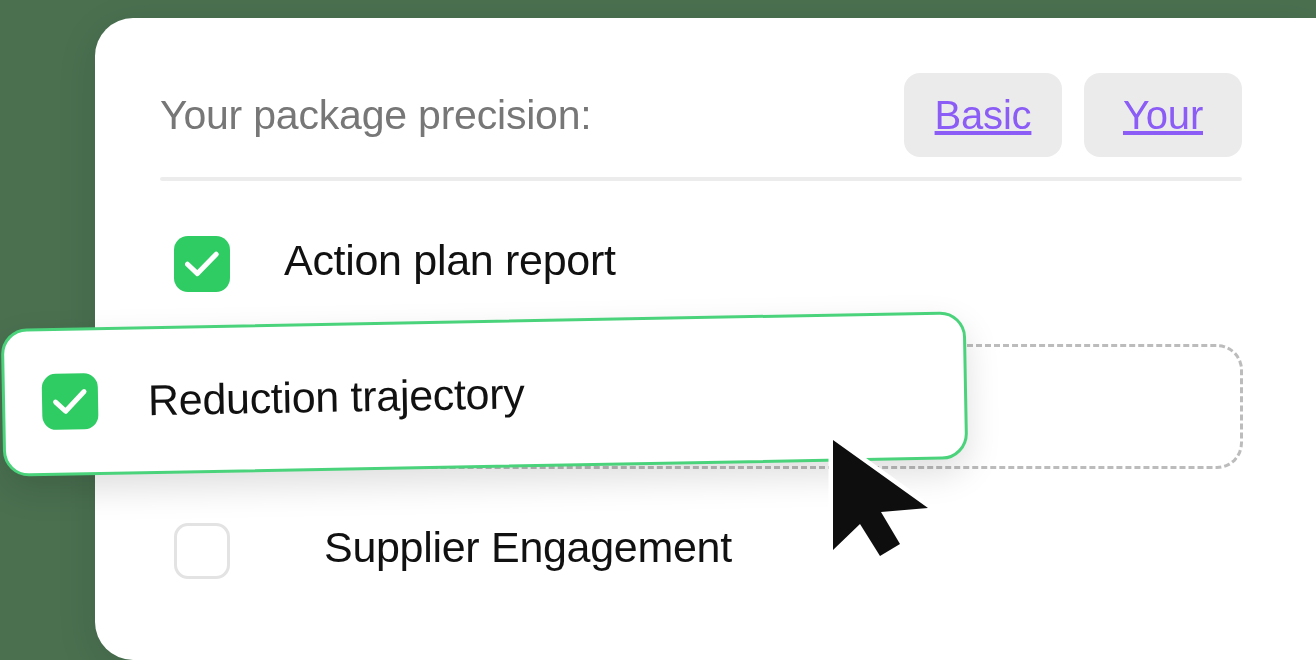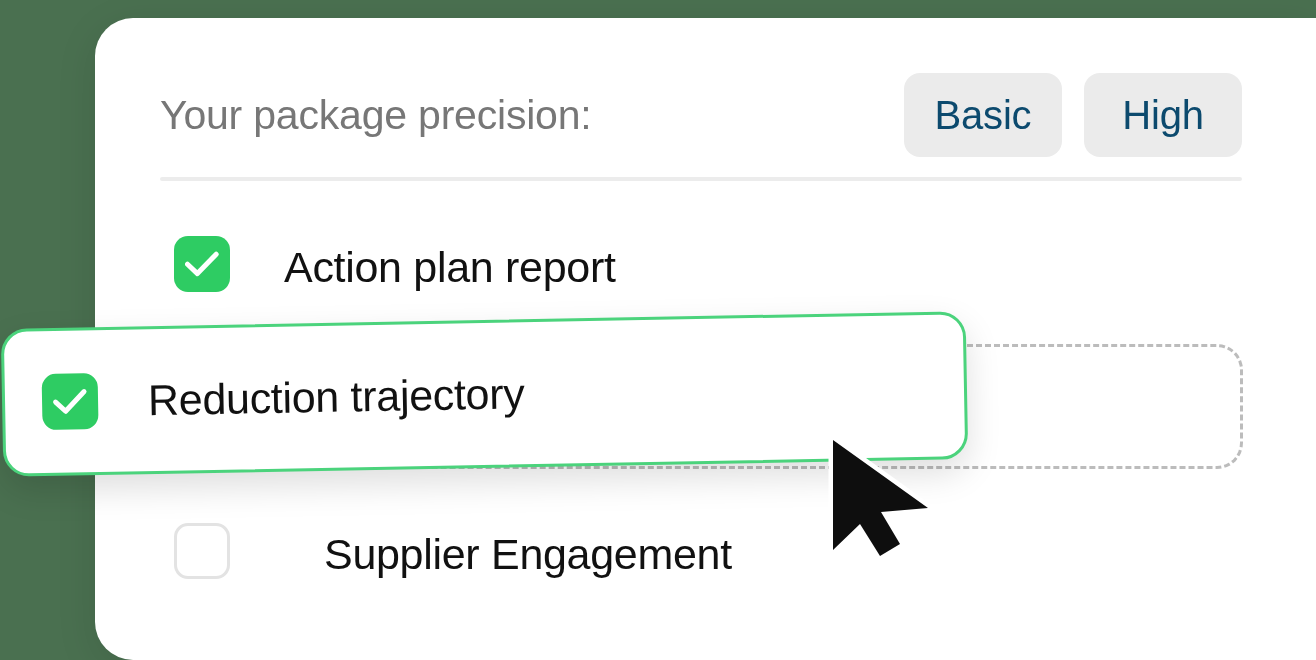--- a/index.html
+++ b/index.html
@@ -63,21 +63,22 @@
     letter-spacing: -0.2px;
     padding: 0 26px;
     cursor: pointer;
     display: flex;
     align-items: center;
     justify-content: center;
     box-sizing: border-box;
   }
   .seg-btn.inactive {
     background: #ebebeb;
-    color: #0c4a6e;
+    color: #8b5cf6;
+    text-decoration: underline;
   }
   .seg-btn.active {
     background: #f8d9c1;
     color: #7d3c17;
   }
 
   
   #divider {
     position: absolute;
     left: 160px;
@@ -85,21 +86,21 @@
     width: 1082px;
     height: 4px;
     background: #ececec;
     border-radius: 2px;
   }
 
   
   .row {
     position: absolute;
     display: flex;
-    align-items: flex-end;
+    align-items: flex-start;
     padding-left: 11px;
   }
   #row-action {
     left: 163px;
     top: 236px;
   }
   #row-supplier {
     left: 163px;
     top: 523px;
   }
@@ -185,21 +186,21 @@
 
 <div id="stage">
 
   <div id="panel"></div>
 
   <div id="header-row">
     <div id="precision-label">Your package precision:</div>
 
     <div id="segmented">
       <button class="seg-btn inactive">Basic</button>
-      <button class="seg-btn inactive">High</button>
+      <button class="seg-btn inactive">Your</button>
     </div>
   </div>
 
   <div id="divider"></div>
 
   <div class="row" id="row-action">
     <div class="cbox checked">
       <svg width="34" height="26" viewBox="0 0 34 26">
         <path d="M2.5 13.2 L12.4 22.6 L31.2 3.2" fill="none" stroke="#ffffff" stroke-width="5" stroke-linecap="round" stroke-linejoin="round"></path>
       </svg>

